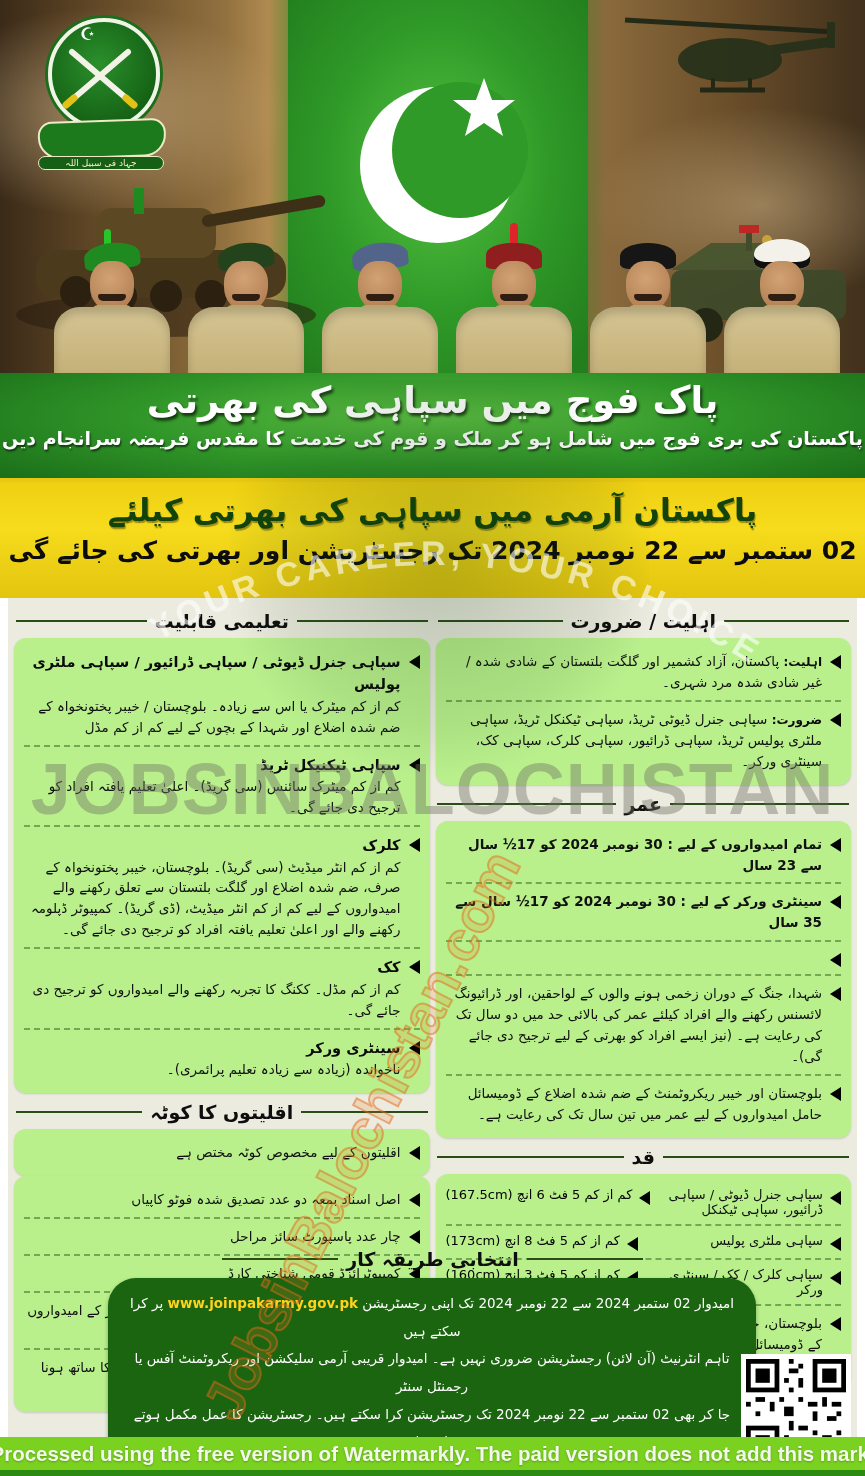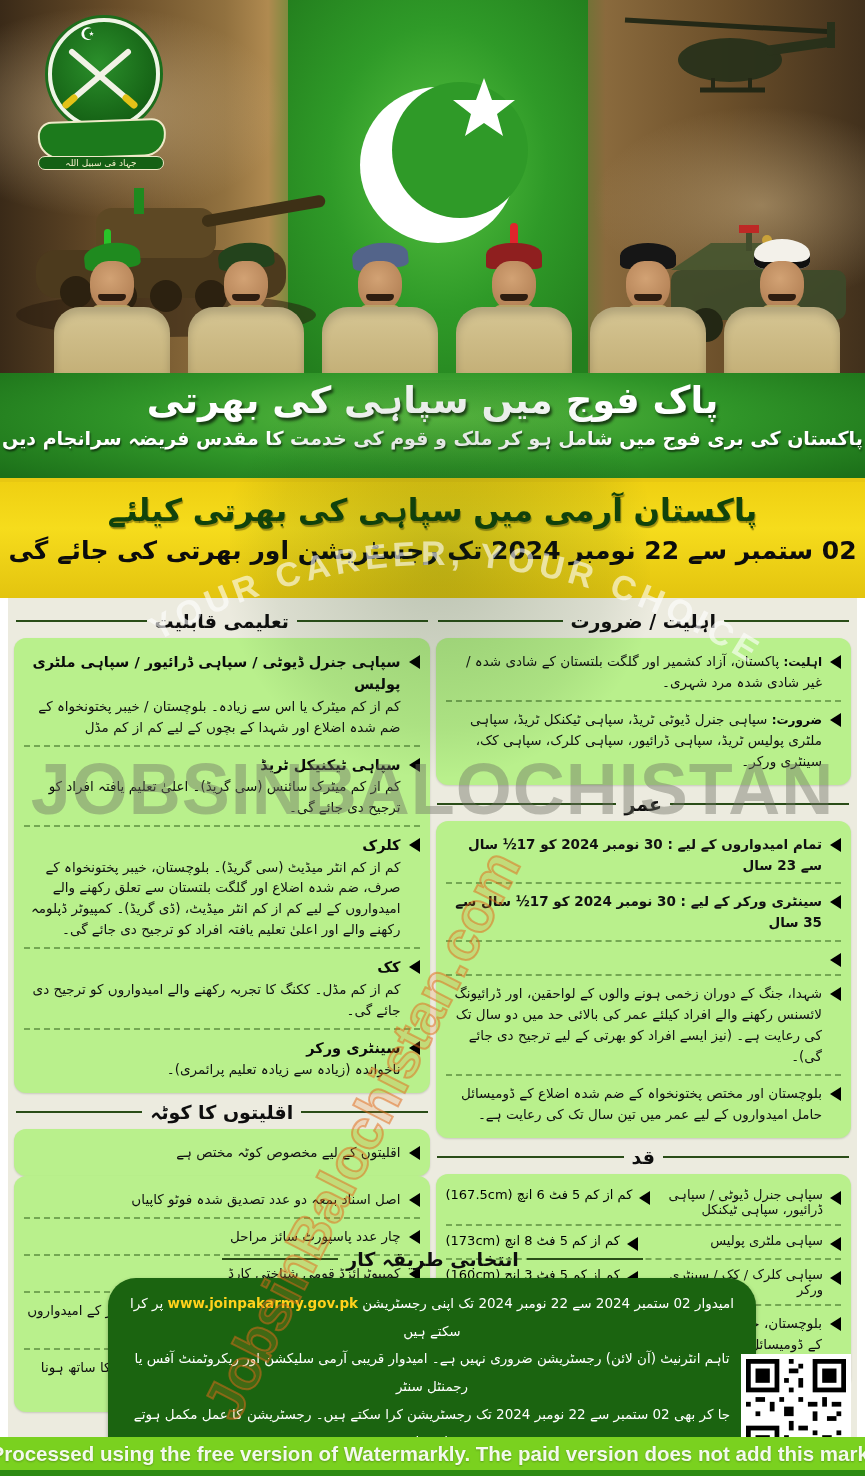--- a/index.html
+++ b/index.html
@@ -265,21 +265,21 @@
               </div>
             <div class="it">
                 <span class="tri"></span>
               </div>
             <div class="it">
                 <span class="tri"></span>
               <div class="itxt">شہدا، جنگ کے دوران زخمی ہونے والوں کے لواحقین، اور ڈرائیونگ لائسنس رکھنے والے افراد کیلئے عمر کی بالائی حد میں دو سال تک کی رعایت ہے۔ (نیز ایسے افراد کو بھرتی کے لیے ترجیح دی جائے گی)۔</div>
               </div>
             <div class="it">
                 <span class="tri"></span>
-              <div class="itxt">بلوچستان اور مختص پختونخواہ کے ضم شدہ اضلاع کے ڈومیسائل حامل امیدواروں کے لیے عمر میں تین سال تک کی رعایت ہے۔</div>
+              <div class="itxt">بلوچستان اور خیبر ریکروٹمنٹ کے ضم شدہ اضلاع کے ڈومیسائل حامل امیدواروں کے لیے عمر میں تین سال تک کی رعایت ہے۔</div>
               </div>
           </div>
 
           <div class="sec-head">
             <div class="ln"></div>
               <div class="t">قد</div>
               <div class="ln"></div>
           </div>
           <div class="gbox">
             <div class="hrow">

